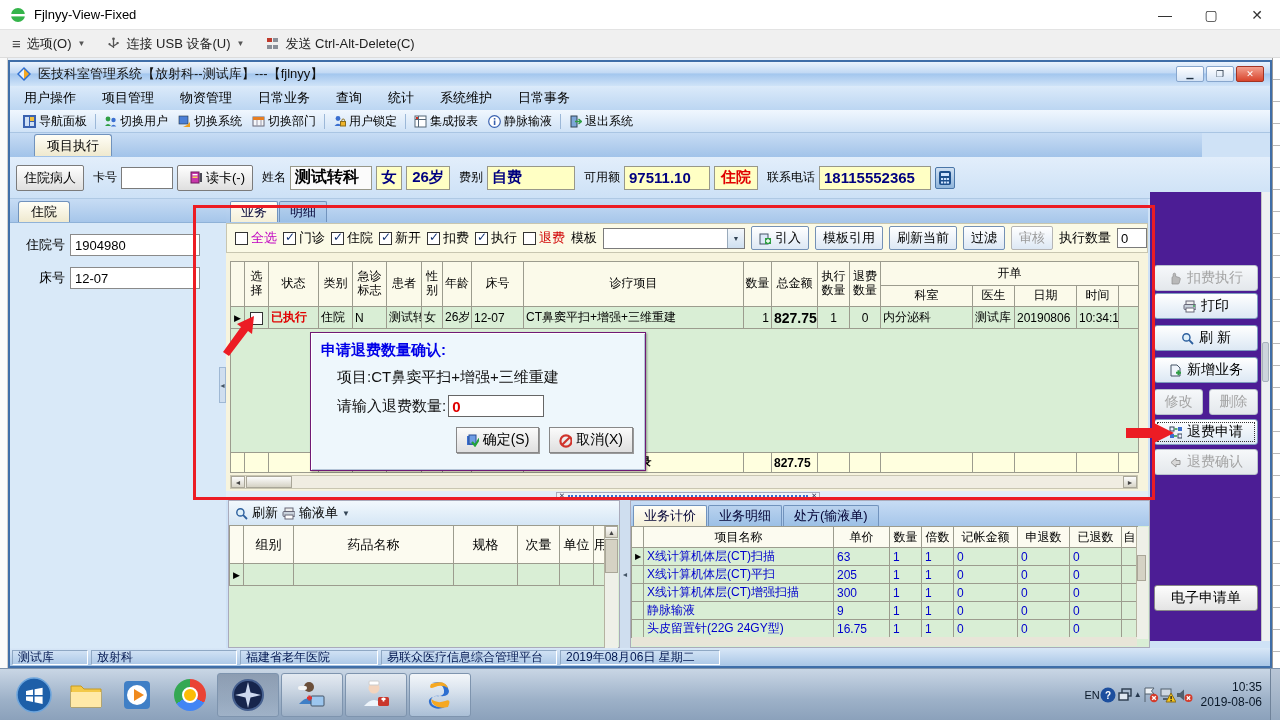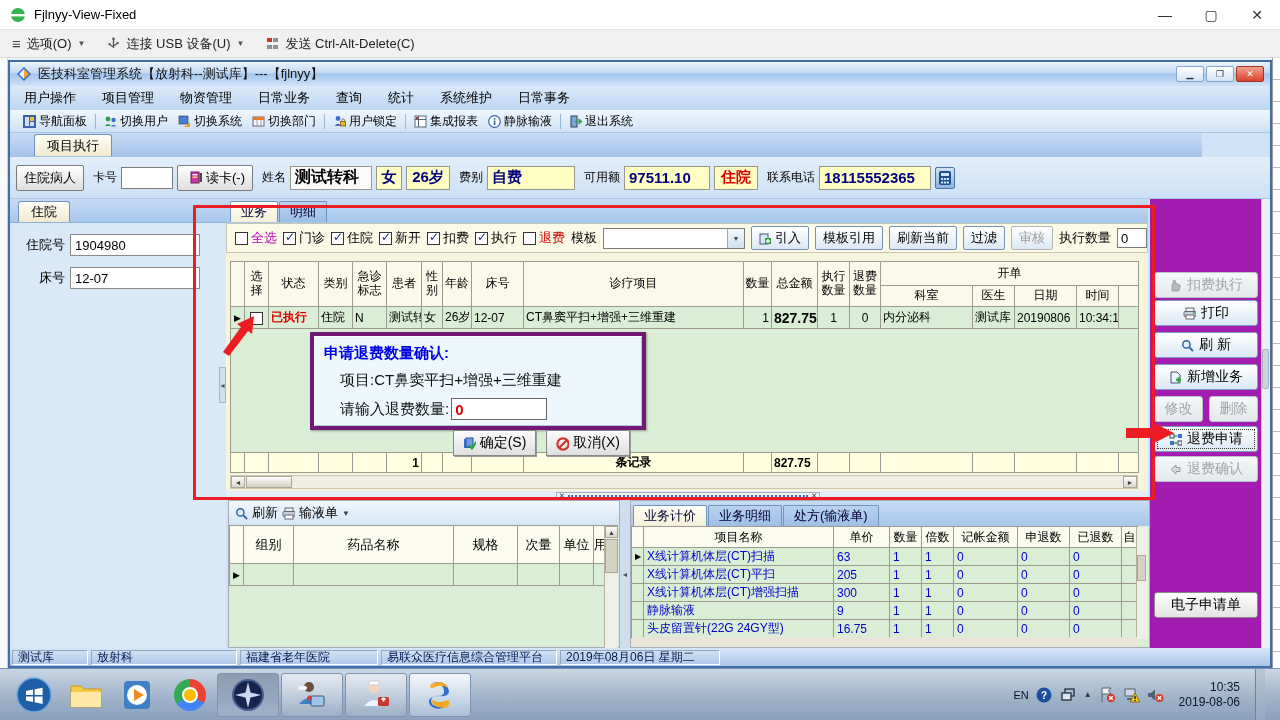--- a/index.html
+++ b/index.html
@@ -80,29 +80,29 @@
   .tot { font-size:14px; font-weight:bold; }
   .rowmark { color:#000; font-size:9px; text-align:center; }
   .hscroll { position:absolute; left:4px; top:276px; width:908px; height:14px; background:#f0ede2; border:1px solid #c9c6b2; display:flex; align-items:center; }
   .sb-arrow { width:14px; height:12px; background:linear-gradient(#fdfdfd,#d8d5c8); border:1px solid #a9a698; font-size:7px; display:flex; align-items:center; justify-content:center; color:#444; }
   .sb-thumb { width:46px; height:12px; background:linear-gradient(#fcfcfc,#d5d2c4); border:1px solid #a9a698; margin-left:1px; }
   .split-h { position:absolute; left:0; top:292px; width:922px; height:9px; background:#e4eef8; }
   .split-dots { position:absolute; left:330px; top:1px; width:264px; height:7px; border:1px solid #aab; background:#eef3f8; display:flex; align-items:center; justify-content:space-between; font-size:7px; color:#335; padding:0 2px; }
   .split-dots i { flex:1; border-top:2px dotted #3a6fd0; margin:0 3px; height:0; }
 
   
-  .dialog { left:310px; top:332px; width:336px; height:98px; background:#eef7fc; border:4px solid #701a75; box-shadow:inset 1px 1px 0 #fff, inset -1px -1px 0 #b3c4d6, 1px 1px 2px rgba(0,0,0,.35); z-index:40; font-size:15px; }
+  .dialog { left:310px; top:332px; width:336px; height:139px; background:#eef7fc; border:1px solid #701a75; box-shadow:inset 1px 1px 0 #fff, inset -1px -1px 0 #b3c4d6, 1px 1px 2px rgba(0,0,0,.35); z-index:40; font-size:15px; }
   .dlg-title { color:#0000e8; font-weight:bold; font-size:15px; padding:8px 0 0 10px; }
   .dlg-line { padding:8px 0 0 26px; color:#111; }
   .dlg-input { width:96px; height:22px; border:1px solid #666; background:#fff; color:#e00000; font-weight:bold; font-size:15px; padding-left:3px; font-family:inherit; }
   .dlg-btns { display:flex; justify-content:flex-end; gap:10px; padding:10px 12px 0 0; }
   .dlg-btn { border:1px solid #888; background:linear-gradient(#fbfbfb,#dfdfdf); box-shadow:1px 1px 0 #999; padding:3px 9px; font-size:14px; display:flex; align-items:center; gap:4px; }
 
   
-  .right-panel { left:1142px; top:139px; width:120px; height:449px; background:#a21caf;text-align:center; }
+  .right-panel { left:1142px; top:132px; width:120px; height:449px; background:#4c1d95;text-align:center; }
   .rp-scroll { position:absolute; right:0; top:0; width:9px; height:449px; background:#eef0f2; border-left:1px solid #c5c5c5; }
   .rp-thumb { position:absolute; right:1px; top:150px; width:7px; height:40px; background:#cdd4dc; border:1px solid #a8b2bc; border-radius:2px; }
   .rbtn { position:absolute; left:4px; width:104px; height:26px; border:1px solid #7e9cbe; border-radius:3px; background:linear-gradient(#ffffff,#dcE8f4); display:flex; align-items:center; justify-content:center; gap:5px; font-size:14px; }
   .rbtn.disabled { color:#a4a4a4; border-color:#b9c2cc; background:linear-gradient(#f6f8fa,#e4e8ec); }
   .rbtn.small { width:49px; }
   .rbtn.focus { outline:1px dotted #333; outline-offset:-4px; }
 
   
   .bottom-left { left:220px; top:440px; width:392px; height:148px; background:#d9eed5; border:1px solid #aab; }
   .bl-toolbar { height:24px; background:linear-gradient(#f2f8fd,#d5e6f5); display:flex; align-items:center; gap:4px; padding-left:6px; font-size:13px; }
@@ -127,21 +127,21 @@
   
   .statusbar { left:2px; top:588px; width:1260px; height:18px; background:linear-gradient(#d8e7f7,#a9c6e6); display:flex; align-items:center; gap:3px; padding-left:2px; font-size:12px; color:#00164f; }
   .st-cell { height:15px; border:1px solid; border-color:#8fa8c4 #fff #fff #8fa8c4; display:flex; align-items:center; padding:0 5px; white-space:nowrap; overflow:hidden; }
 
   
   .taskbar { left:0; top:668px; width:1280px; height:52px; background:linear-gradient(#c9d6e5,#9db1c8 60%,#8ba1bb); border-top:1px solid #7c92ac; display:flex; align-items:center; }
   .tk-btn { width:62px; height:44px; margin:0 1px; border:1px solid #7e94ae; border-radius:3px; background:linear-gradient(rgba(255,255,255,.55),rgba(255,255,255,.12)); display:flex; align-items:center; justify-content:center; }
   .tk-btn.pressed { background:linear-gradient(rgba(40,60,90,.35),rgba(255,255,255,.15)); }
   .tk-btn.lit { background:linear-gradient(rgba(255,255,255,.8),rgba(210,230,250,.4)); }
   .tk-plain { width:52px; height:44px; display:flex; align-items:center; justify-content:center; }
-  .tray { margin-left:auto; display:flex; align-items:center; gap:7px; padding-right:15px; font-size:11px; color:#0a1828; }
+  .tray { margin-left:auto; display:flex; align-items:center; padding-right:0; font-size:11px; color:#0a1828; }
   .tray-clock { text-align:right; font-size:12px; line-height:1.25; padding:0 8px; }
   .show-desktop { width:10px; height:52px; border-left:1px solid #6f8299; background:linear-gradient(#b9c6d6,#93a7be); }
   .tray-ico { width:17px; height:16px; display:flex; align-items:center; justify-content:center; }
 
   
   .anno-rect { left:193px; top:205px; width:962px; height:295px; border:3px solid #ec1c24; z-index:50; pointer-events:none; }
   .anno-svg { left:0; top:0; width:1280px; height:720px; z-index:51; pointer-events:none; }
 
   .ico16 { width:16px; height:16px; display:inline-flex; }
   .ico13 { width:13px; height:13px; display:inline-flex; }

